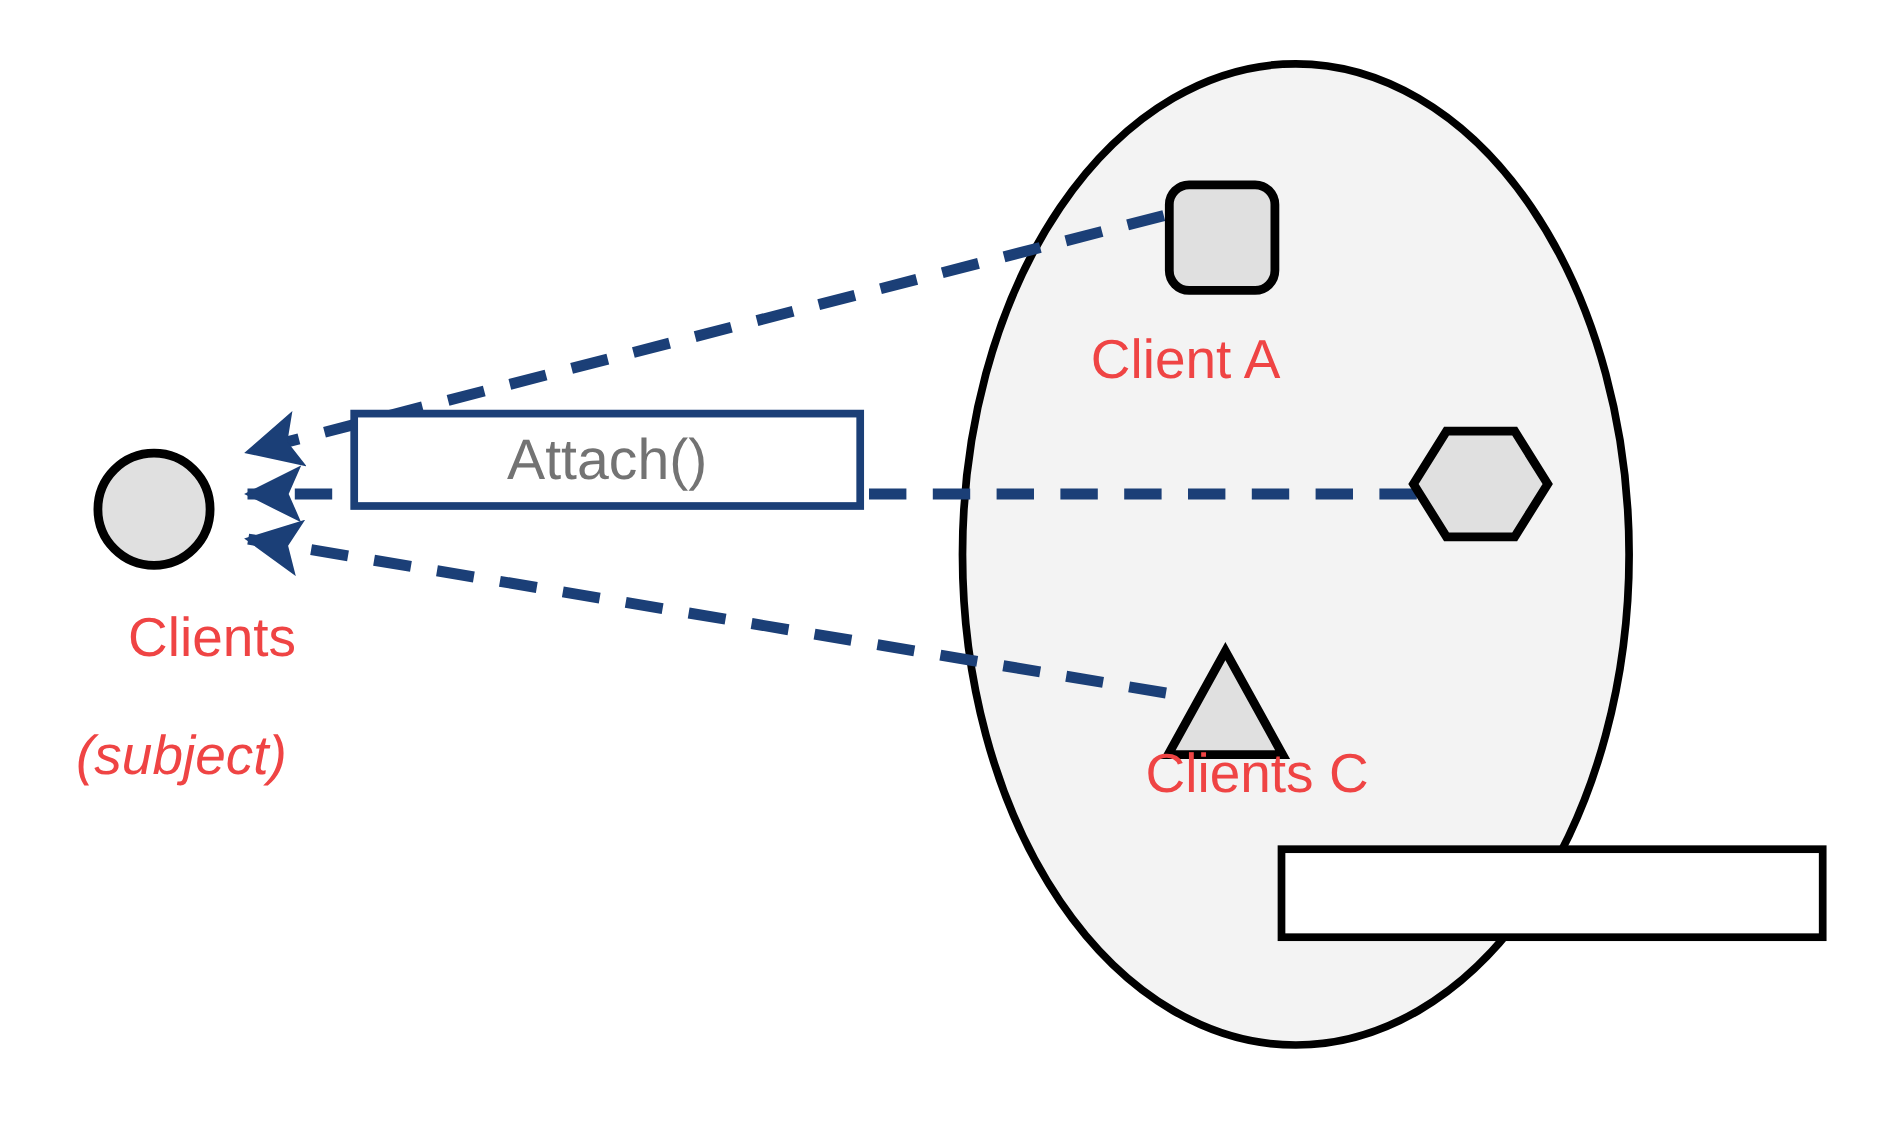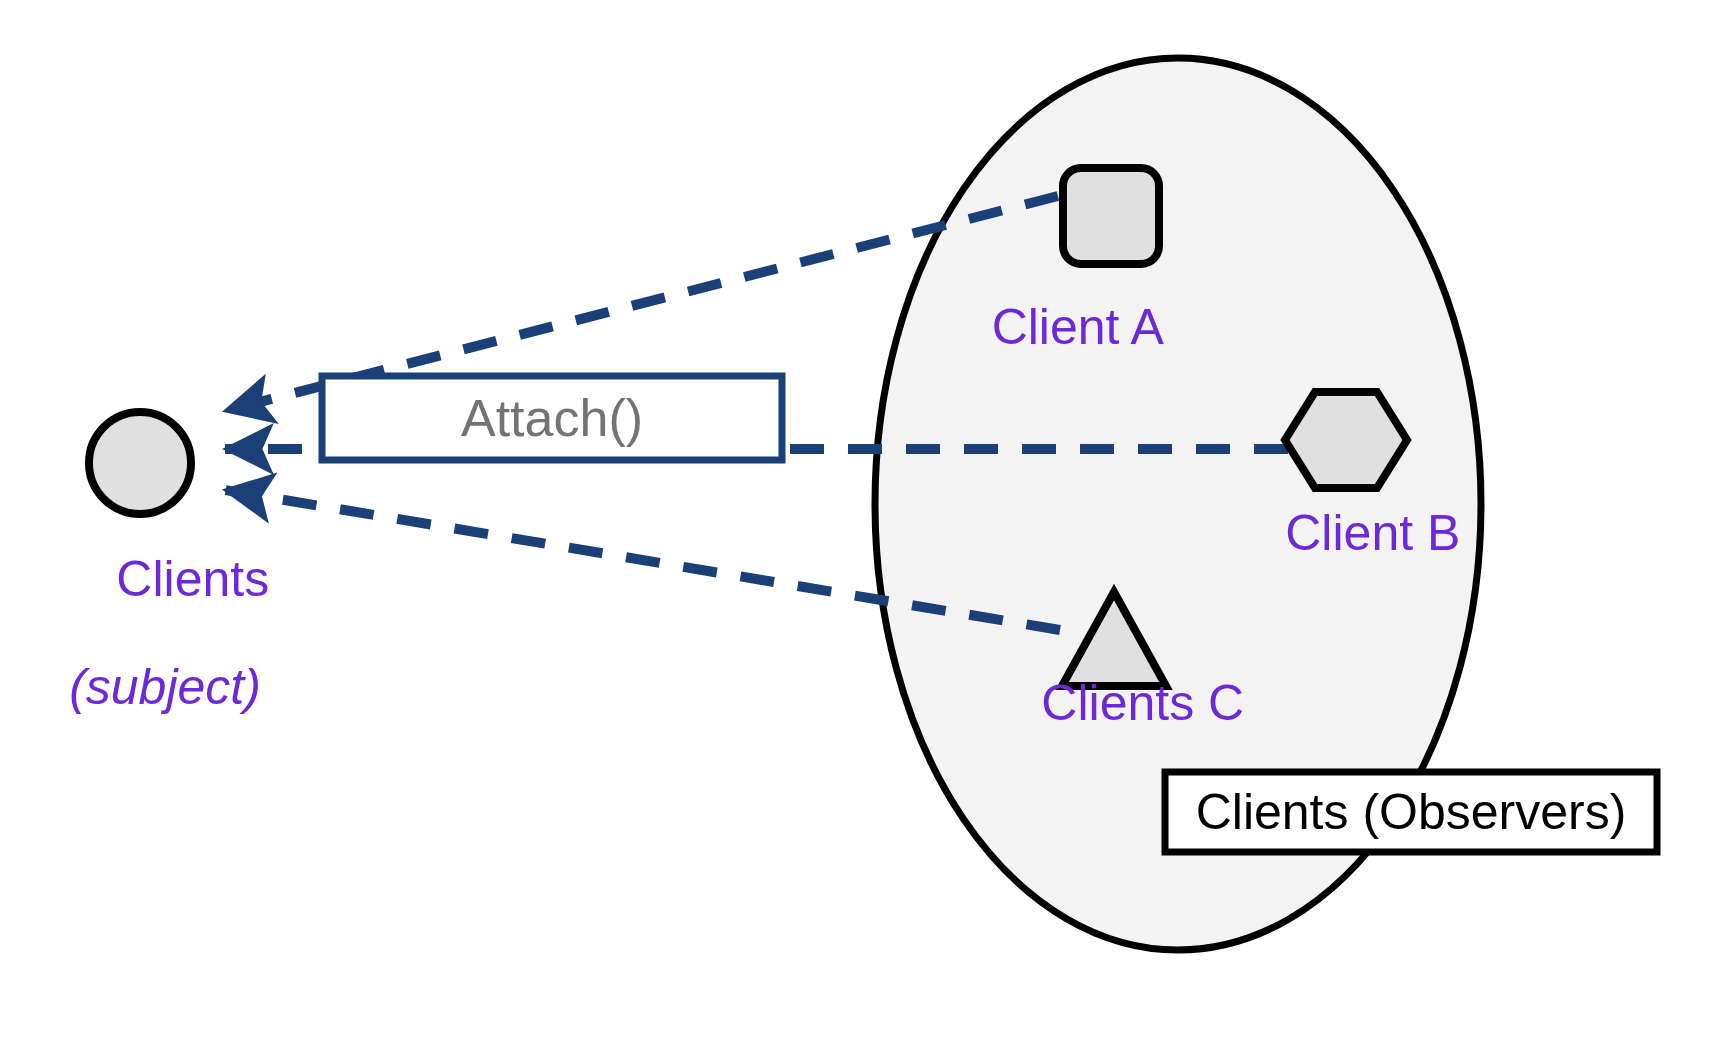--- a/index.html
+++ b/index.html
@@ -25,21 +25,21 @@
     position: absolute;
     left: 0;
     top: 0;
     width: 1730px;
     height: 1038px;
     display: block;
   }
   .lbl {
     position: absolute;
     font-family: "Liberation Sans", sans-serif;
-    color: #6d28d9;
+    color: #ef4444;
     white-space: pre;
     line-height: 1.08;
   }
   #subject-label {
     left: 40px;
     top: 498px;
     width: 250px;
     text-align: center;
     font-size: 50px;
   }
@@ -129,25 +129,19 @@
   </div>
 
   <div class="lbl" id="attach-label">
     <span>Attach()</span>
   </div>
 
   <div class="lbl" id="client-a-label">
     <span>Client A</span>
   </div>
 
-  <div class="lbl" id="client-b-label">
-    <span>Client B</span>
-  </div>
 
   <div class="lbl" id="client-c-label">
     <span>Clients C</span>
   </div>
 
-  <div class="lbl" id="observers-label">
-    <span>Clients (Observers)</span>
-  </div>
 
 </div>
 
 </body></html>

